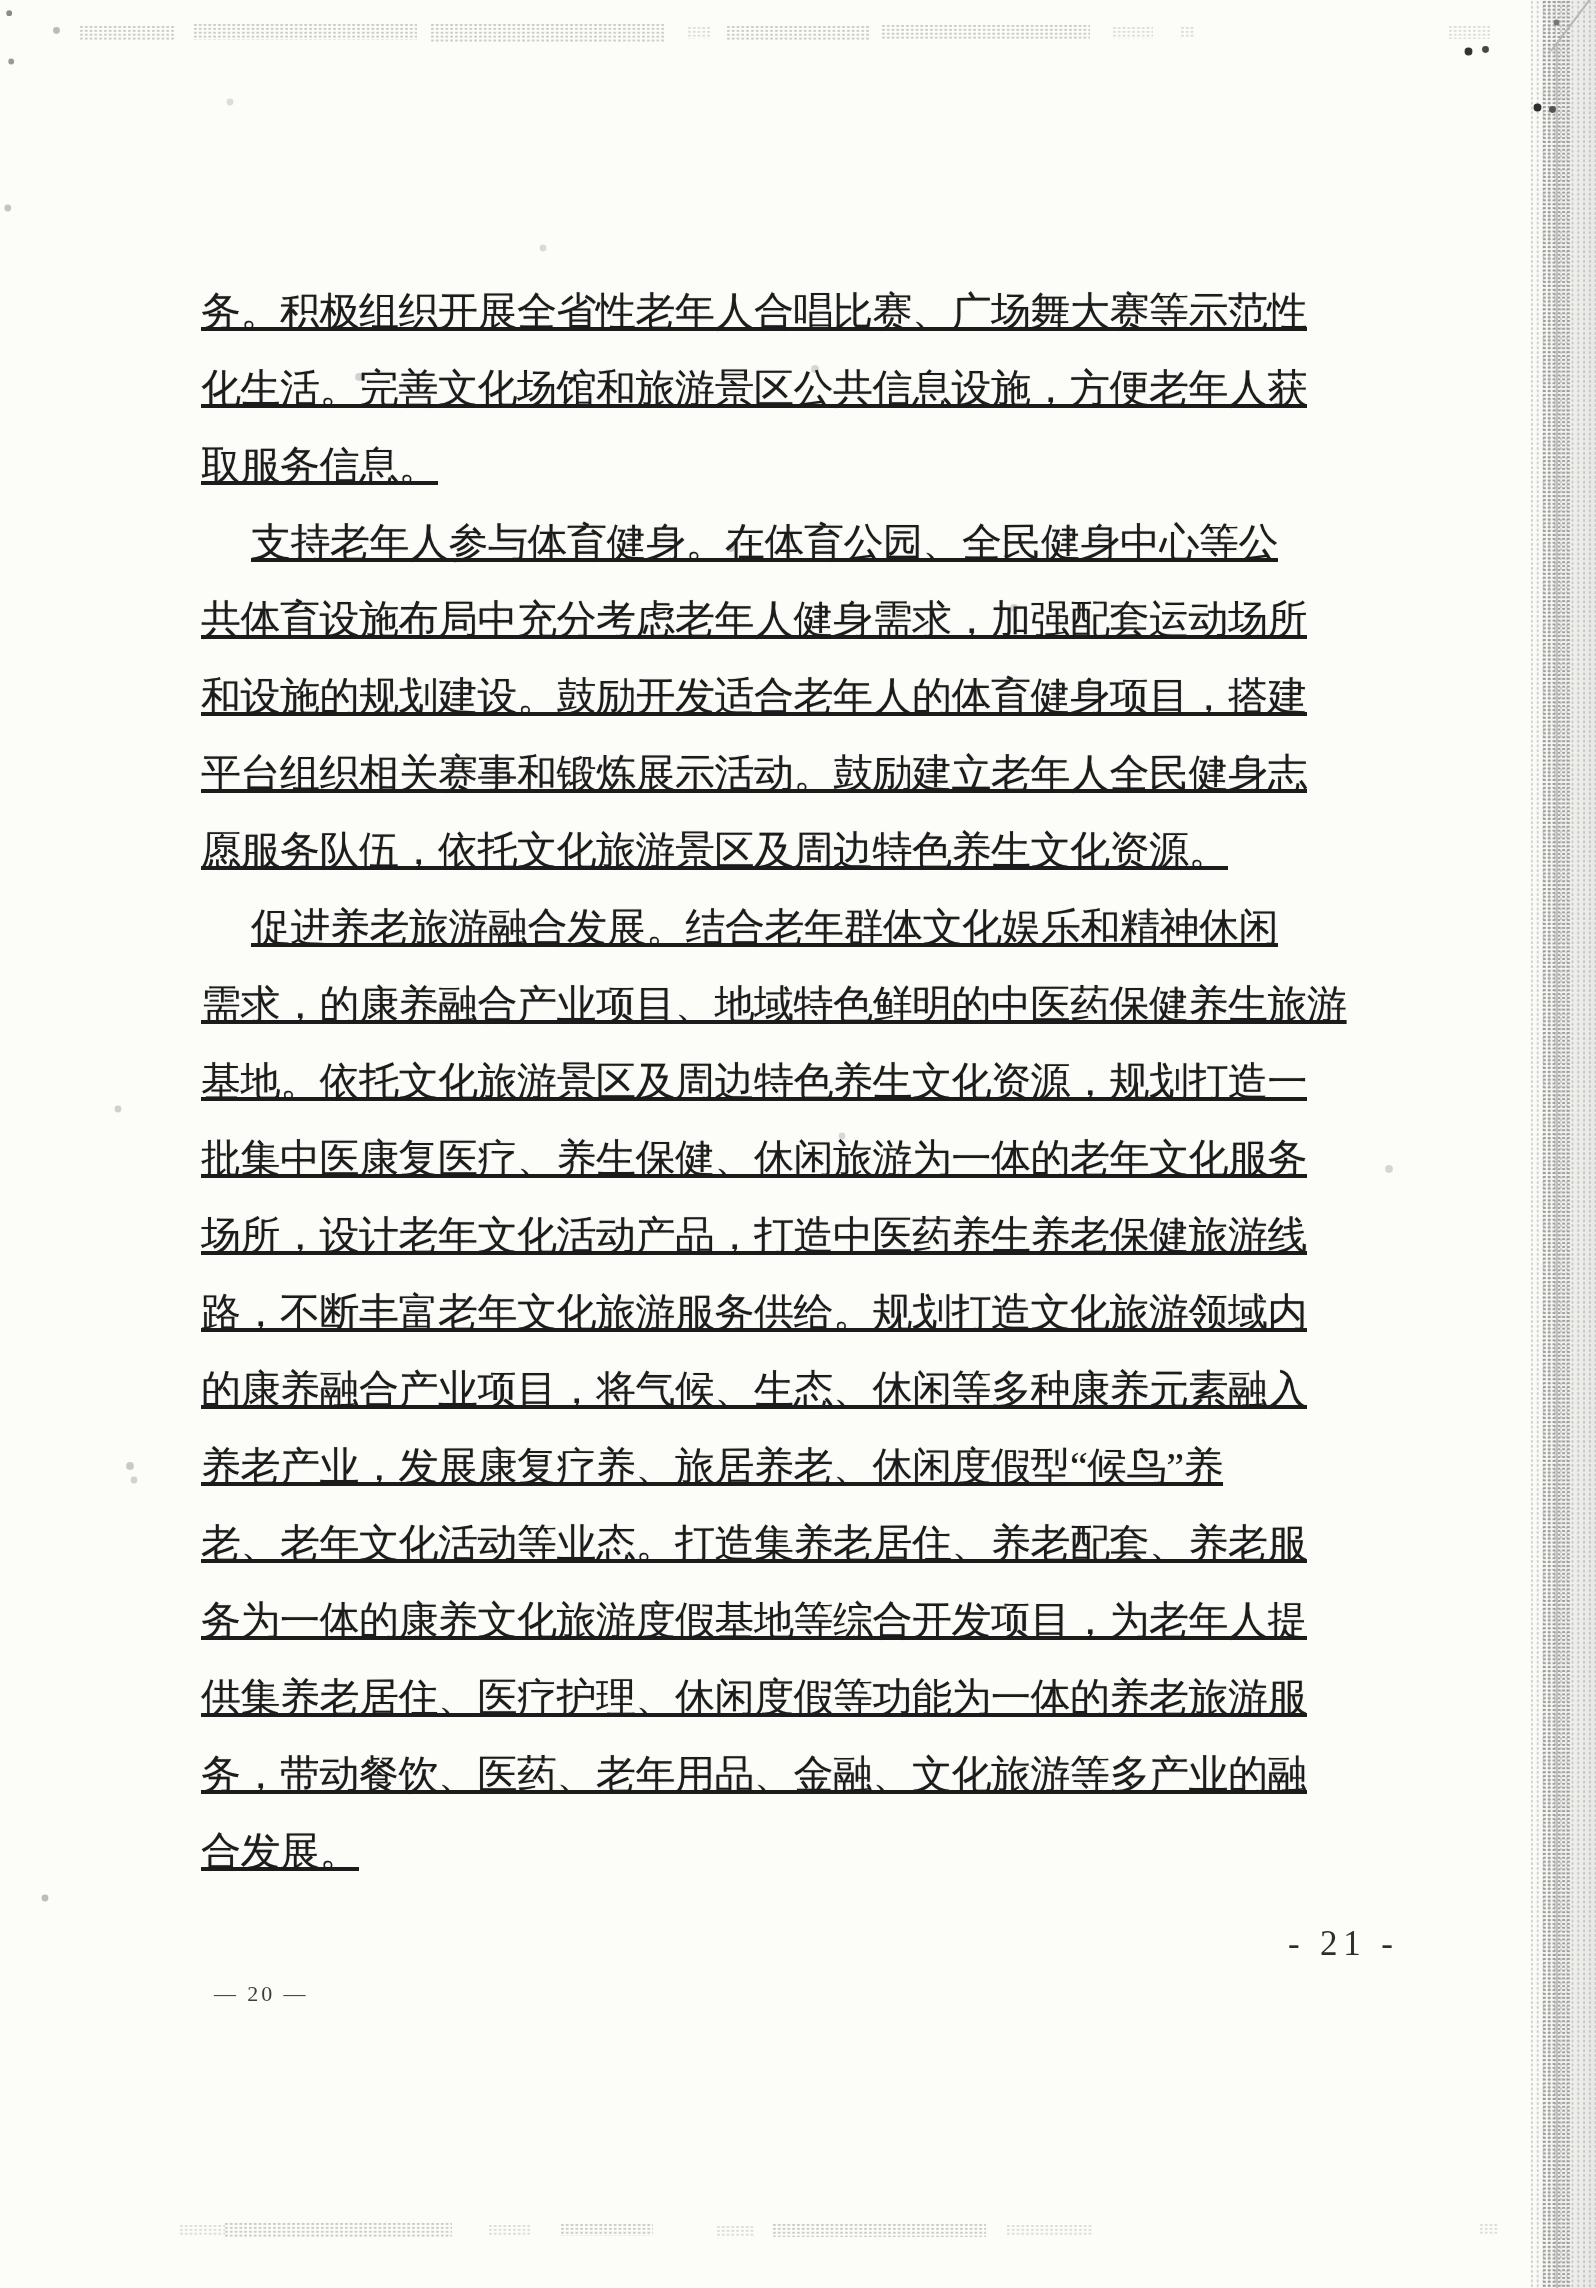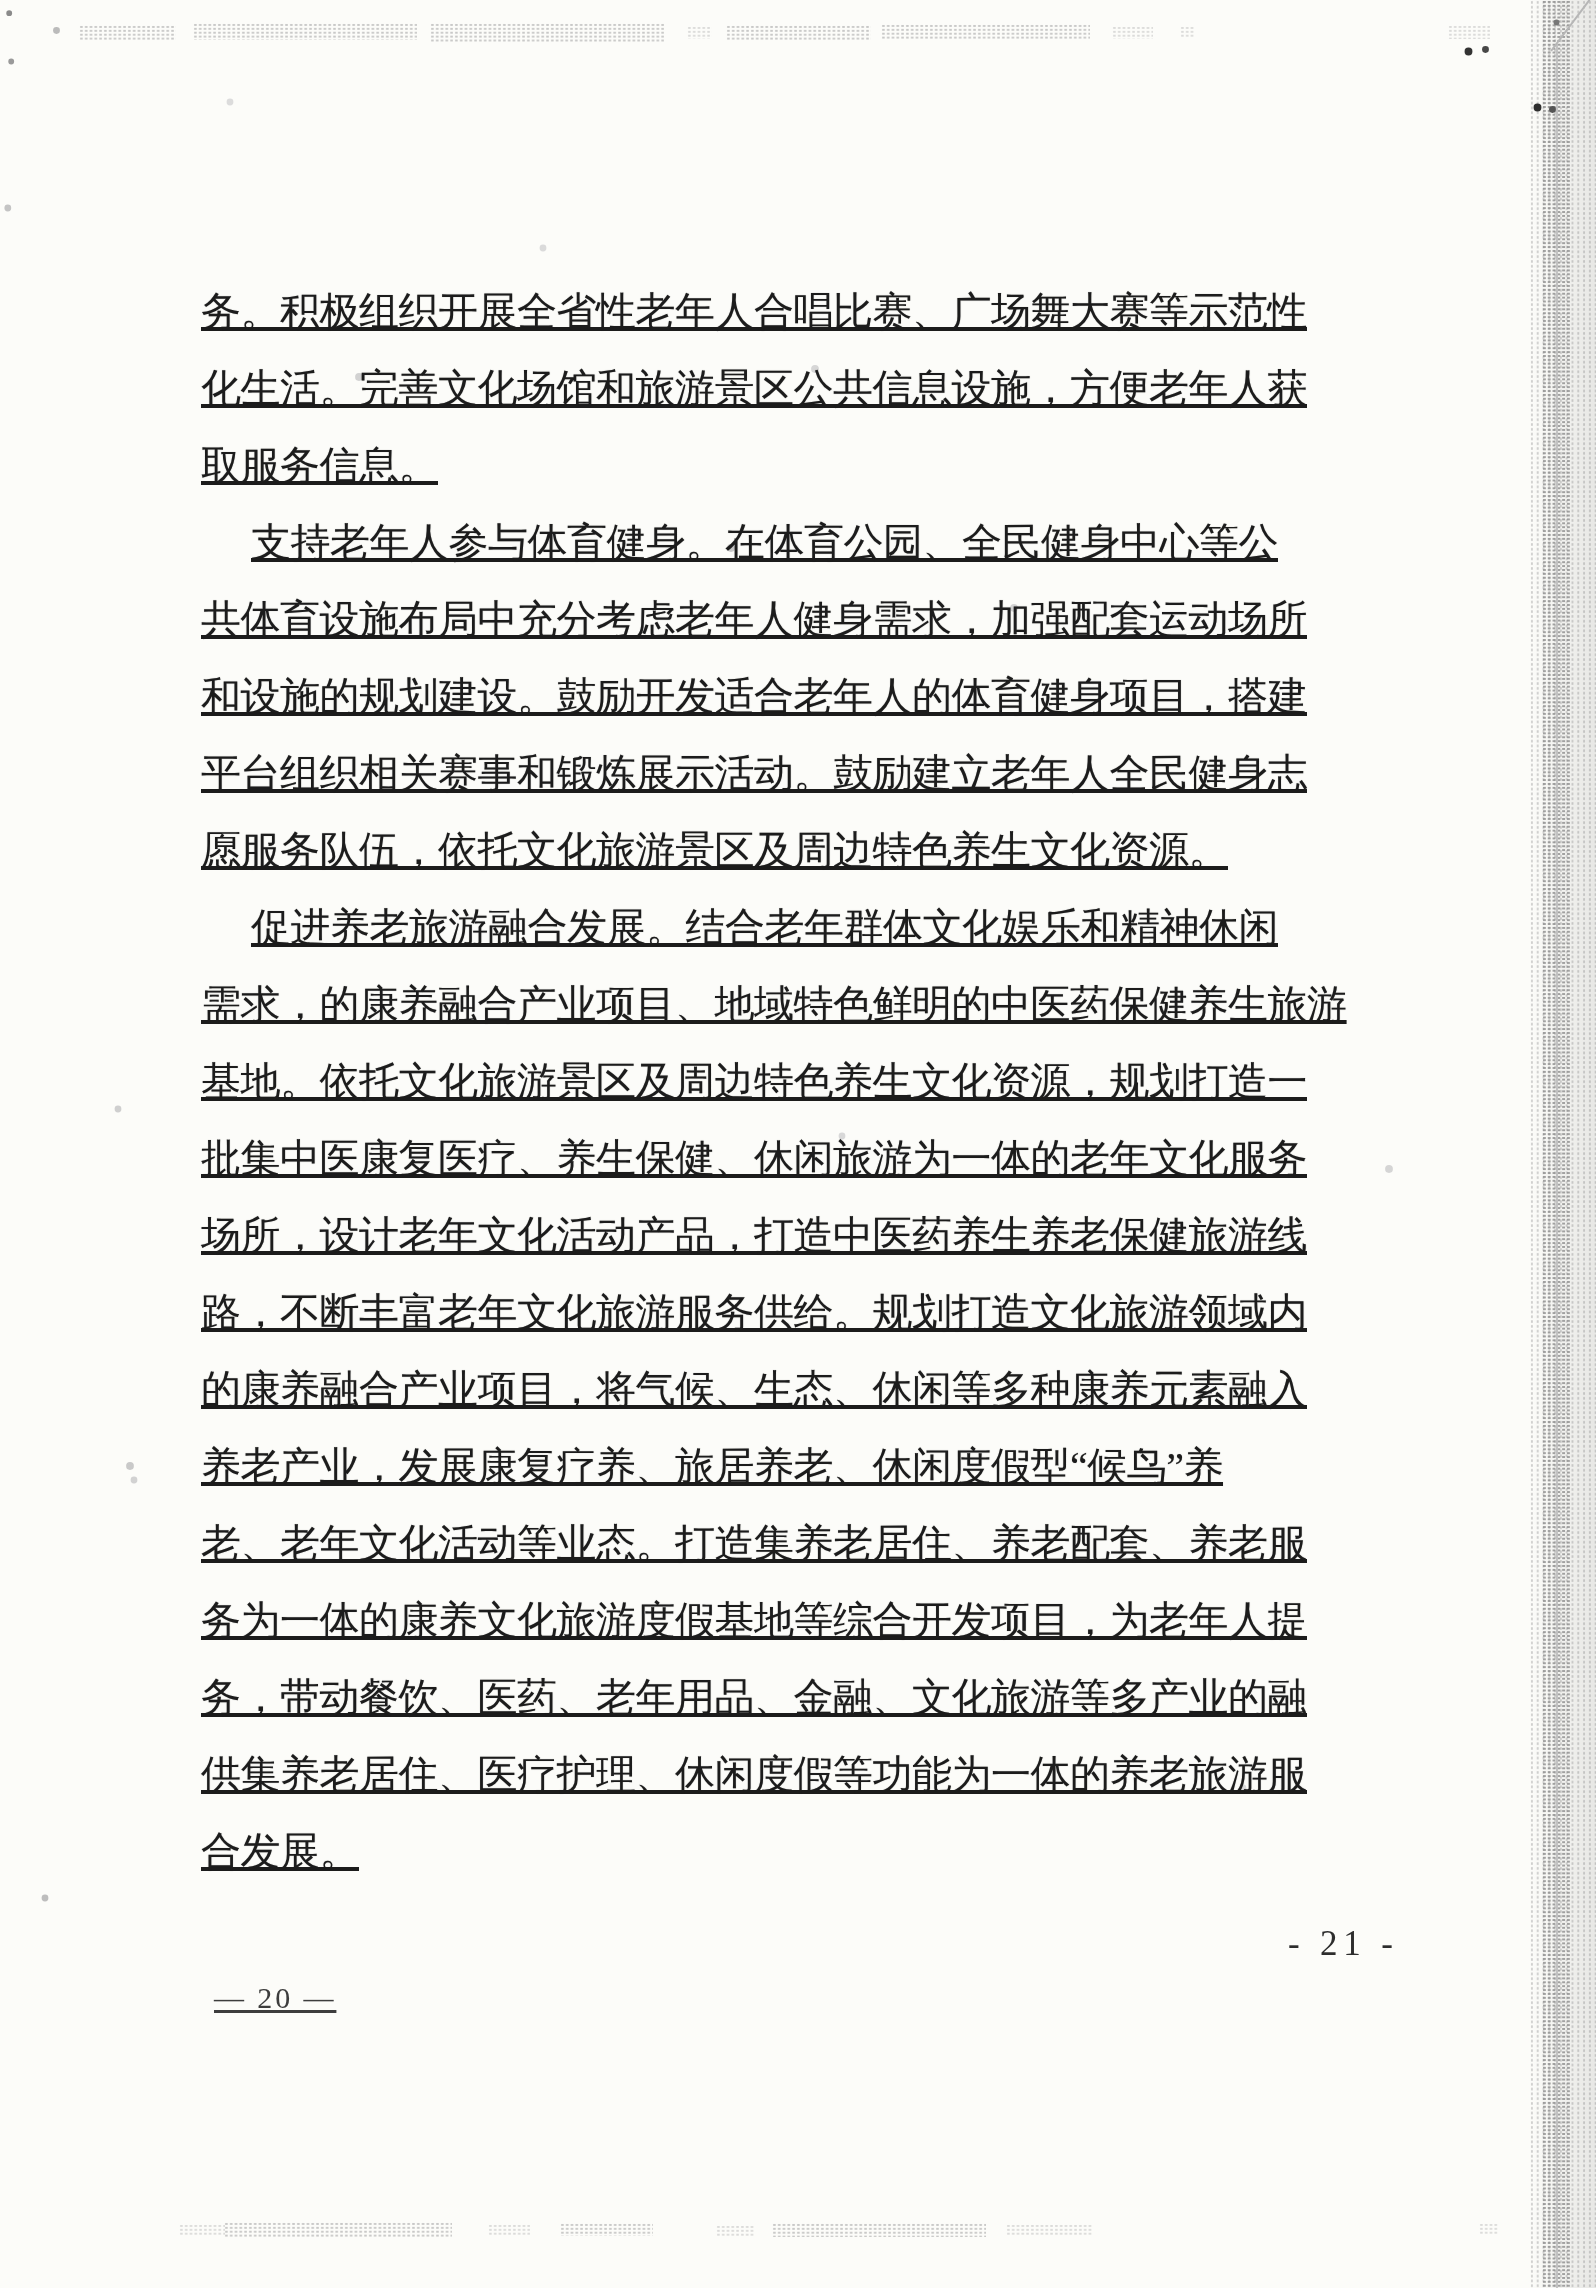--- a/index.html
+++ b/index.html
@@ -14,21 +14,21 @@
   .text-block {
     position:absolute; left:201px; top:273px; width:1025px;
     font-size:40px; line-height:77px; letter-spacing:-0.5px;
     color:#1c1c1c; text-shadow:0 0 1px rgba(25,25,25,0.4);
   }
   .text-block p { margin:0; white-space:nowrap;text-decoration:underline; }
   .text-block p.indent { text-indent:50px; }
 
   .footer-left {
     position:absolute; left:214px; top:1981px;
-    font-size:30px; color:#3d3d3d; letter-spacing:2.9px;text-decoration:underline;
+    font-size:22px; color:#3d3d3d; letter-spacing:2.9px;
   }
   .footer-right {
     position:absolute; left:1288px; top:1924px;
     font-size:35px; color:#2d2d2d; letter-spacing:5.8px;
   }
 
   
   .speckle {
     position:absolute;
     background-image:radial-gradient(circle,#b2b2b2 1px,transparent 1.4px);
@@ -132,22 +132,22 @@
     <p class="indent">促进养老旅游融合发展。结合老年群体文化娱乐和精神休闲</p>
     <p>需求，的康养融合产业项目、地域特色鲜明的中医药保健养生旅游</p>
     <p>基地。依托文化旅游景区及周边特色养生文化资源，规划打造一</p>
     <p>批集中医康复医疗、养生保健、休闲旅游为一体的老年文化服务</p>
     <p>场所，设计老年文化活动产品，打造中医药养生养老保健旅游线</p>
     <p>路，不断丰富老年文化旅游服务供给。规划打造文化旅游领域内</p>
     <p>的康养融合产业项目，将气候、生态、休闲等多种康养元素融入</p>
     <p>养老产业，发展康复疗养、旅居养老、休闲度假型“候鸟”养</p>
     <p>老、老年文化活动等业态。打造集养老居住、养老配套、养老服</p>
     <p>务为一体的康养文化旅游度假基地等综合开发项目，为老年人提</p>
+    <p>供集养老居住、医疗护理、休闲度假等功能为一体的养老旅游服</p>
     <p>务，带动餐饮、医药、老年用品、金融、文化旅游等多产业的融</p>
-    <p>供集养老居住、医疗护理、休闲度假等功能为一体的养老旅游服</p>
     <p>合发展。</p>
   </main>
 
   <div class="footer-left">— 20 —</div>
   <div class="footer-right">- 21 -</div>
 
 </div>
 
 
 </body></html>

